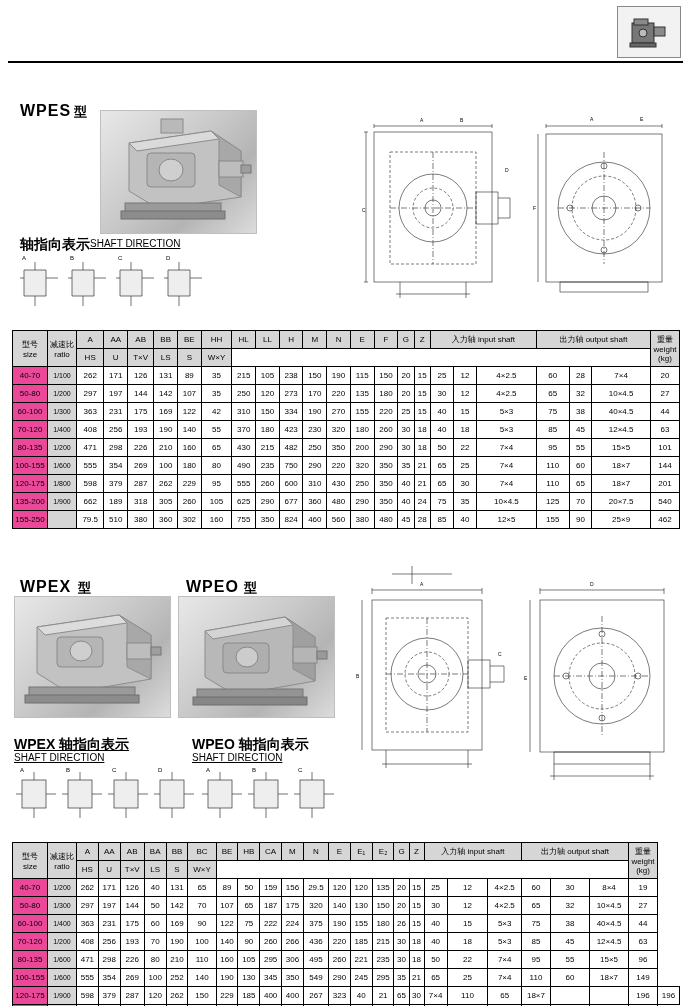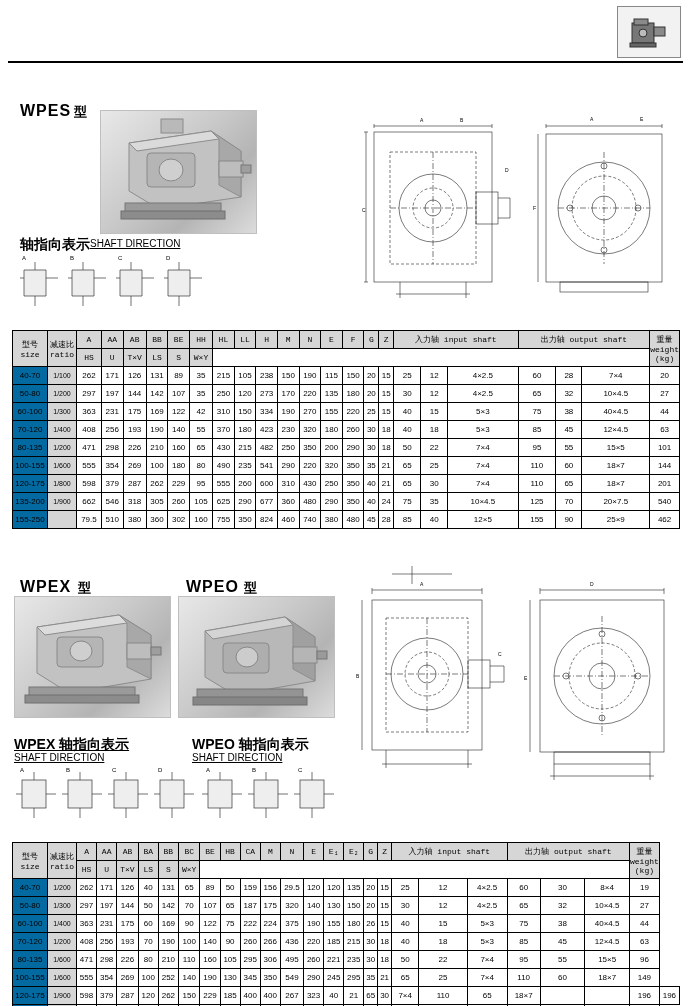--- a/index.html
+++ b/index.html
@@ -17,22 +17,22 @@
   .subtitle{position:absolute;font-size:11px;text-decoration:underline;}
   .cnlabel{position:absolute;font-size:14px;font-weight:bold;}
 
   
   .prodimg{position:absolute;background:#d9d9d9;border:1px solid #bfbfbf;}
   .shaded{background:linear-gradient(135deg,#e8e8e8 0%,#c9c9c9 45%,#b4b4b4 70%,#dcdcdc 100%);}
 
   
   table.spec{position:absolute;border-collapse:collapse;font-size:8px;background:#fff;}
   table.spec td,table.spec th{border:1px solid #000;text-align:center;padding:0;height:17px;font-weight:normal;}
-  table.spec th{background:#d6d6d6;font-size:8px;font-family:Liberation Mono, monospace;}
-  table.spec td.sz{background:#0369a1;font-size:8px;width:34px;}
+  table.spec th{background:#d6d6d6;font-size:8px;}
+  table.spec td.sz{background:#ec4899;font-size:8px;width:34px;}
   table.spec td.ratio{background:#d6d6d6;font-size:7px;width:28px;line-height:8px;}
   .hdr-group{font-size:8px;}
 
   
   .draw{position:absolute;background:#fff;}
   .draw svg{display:block;}
 
   
   .strip{position:absolute;}
 </style>
@@ -324,21 +324,21 @@
           <td class="sz">100-155</td>
           <td class="ratio">1/600</td>
           <td>555</td>
           <td>354</td>
           <td>269</td>
           <td>100</td>
           <td>180</td>
           <td>80</td>
           <td>490</td>
           <td>235</td>
-          <td>541</td>
+          <td>750</td>
           <td>290</td>
           <td>220</td>
           <td>320</td>
           <td>350</td>
           <td>35</td>
           <td>21</td>
           <td>65</td>
           <td>25</td>
           <td>7×4</td>
           <td>110</td>
@@ -369,21 +369,21 @@
           <td>7×4</td>
           <td>110</td>
           <td>65</td>
           <td>18×7</td>
           <td>201</td>
         </tr>
         <tr>
           <td class="sz">135-200</td>
           <td class="ratio">1/900</td>
           <td>662</td>
-          <td>546</td>
+          <td>189</td>
           <td>318</td>
           <td>305</td>
           <td>260</td>
           <td>105</td>
           <td>625</td>
           <td>290</td>
           <td>677</td>
           <td>360</td>
           <td>480</td>
           <td>290</td>
@@ -404,21 +404,21 @@
           <td>79.5</td>
           <td>510</td>
           <td>380</td>
           <td>360</td>
           <td>302</td>
           <td>160</td>
           <td>755</td>
           <td>350</td>
           <td>824</td>
           <td>460</td>
-          <td>740</td>
+          <td>560</td>
           <td>380</td>
           <td>480</td>
           <td>45</td>
           <td>28</td>
           <td>85</td>
           <td>40</td>
           <td>12×5</td>
           <td>155</td>
           <td>90</td>
           <td>25×9</td>

